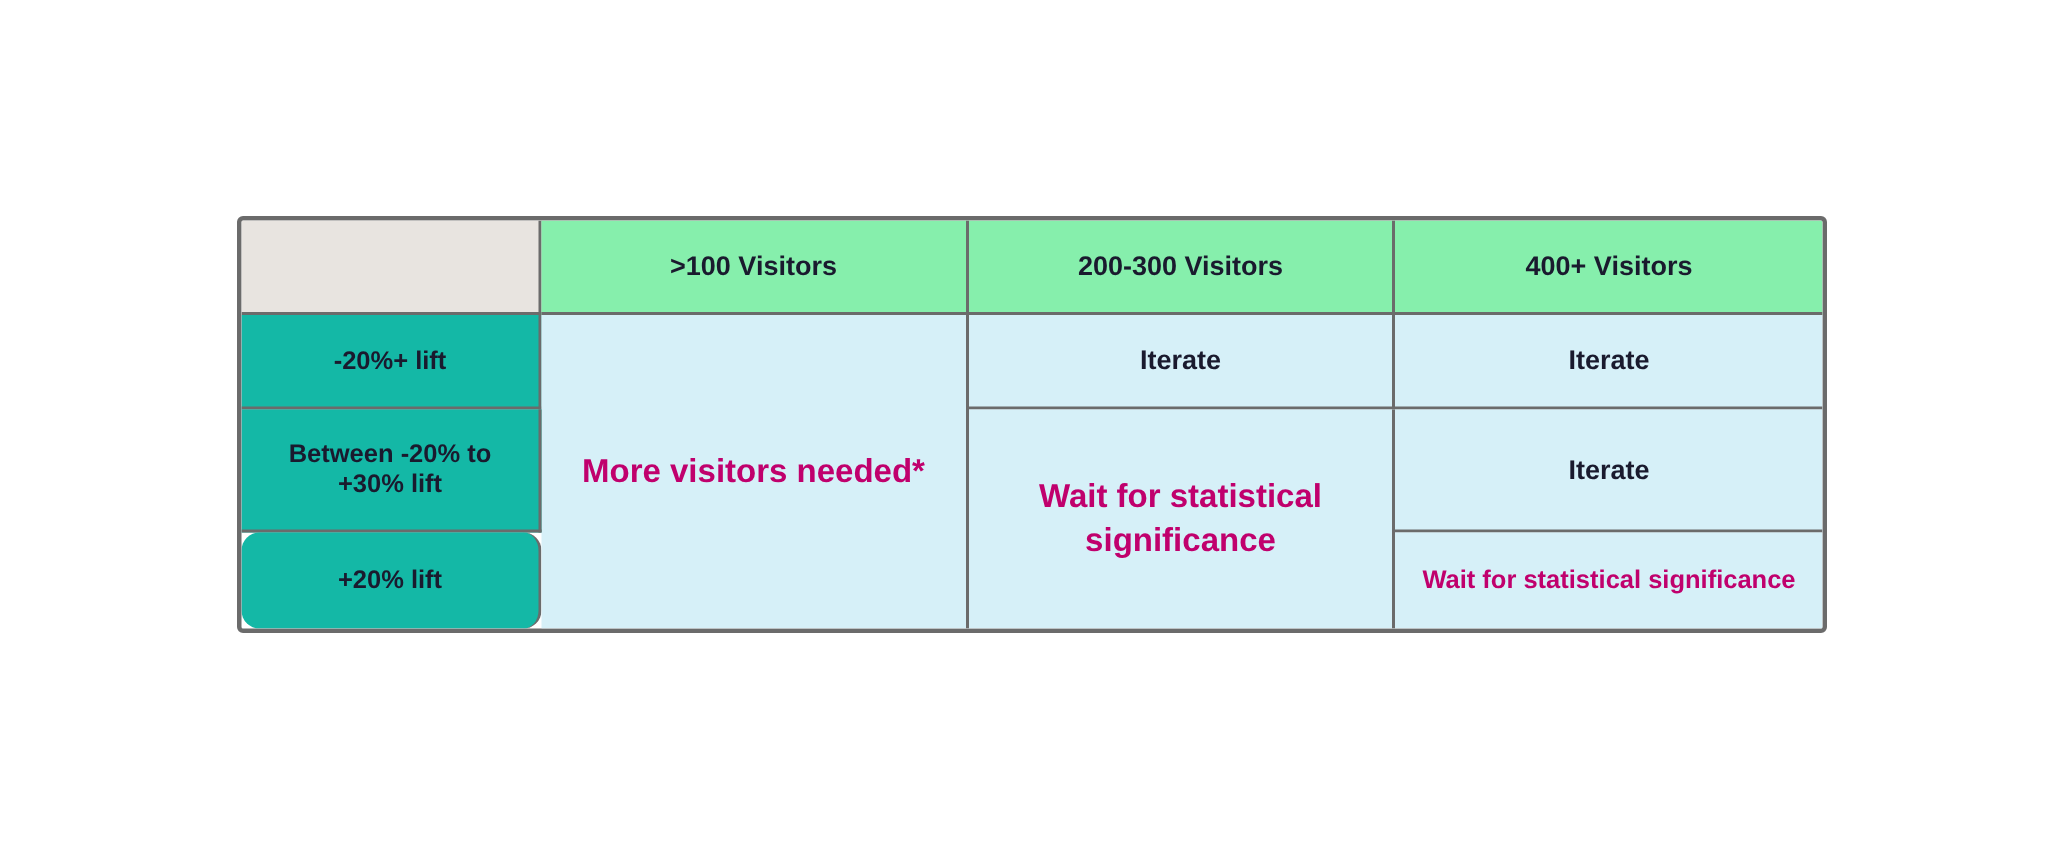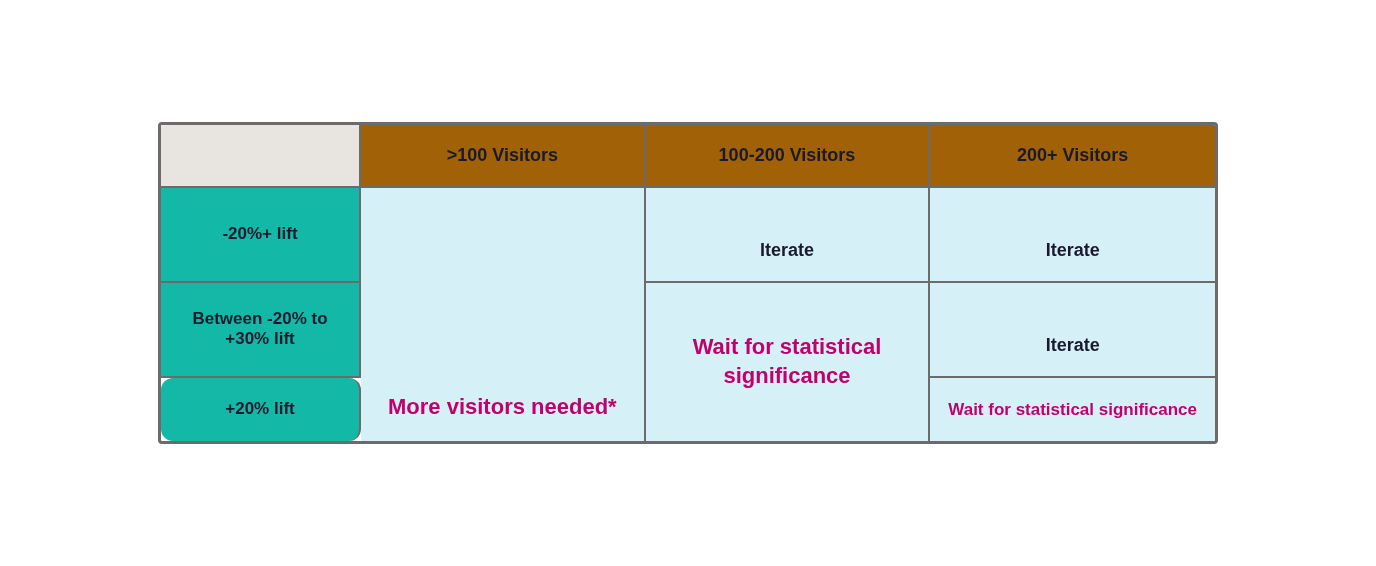--- a/index.html
+++ b/index.html
@@ -34,21 +34,21 @@
 
     
     .header-empty {
       background: #e8e4e0;
       border-right: 2px solid #6b6b6b;
       border-bottom: 2px solid #6b6b6b;
       padding: 20px 16px;
     }
 
     .header-cell {
-      background: #a16207;
+      background: #86efac;
       border-right: 2px solid #6b6b6b;
       border-bottom: 2px solid #6b6b6b;
       padding: 20px 16px;
       text-align: center;
       font-weight: bold;
       font-size: 18px;
       color: #1a1a2e;
     }
 
     .header-cell:last-child {
@@ -91,21 +91,20 @@
     }
 
     .data-cell.no-border-bottom {
       border-bottom: none;
     }
 
     .cell-text-normal {
       font-size: 18px;
       font-weight: bold;
       color: #1a1a2e;
-      margin-top: 32px;
     }
 
     .cell-text-magenta {
       font-size: 22px;
       font-weight: bold;
       color: #c0006d;
       line-height: 1.3;
     }
 
     .cell-text-magenta-small {
@@ -133,31 +132,31 @@
 <body>
 
 <div class="table-wrapper">
   <div class="table-grid">
 
     <div class="header-empty"></div>
     <div class="header-cell">
       <span>&gt;100 Visitors</span>
     </div>
     <div class="header-cell">
-      <span>100-200 Visitors</span>
+      <span>200-300 Visitors</span>
     </div>
     <div class="header-cell" style="border-right:none;">
-      <span>200+ Visitors</span>
+      <span>400+ Visitors</span>
     </div>
 
     <div class="row-label">
       <span>-20%+ lift</span>
     </div>
 
-    <div class="data-cell span-rows-3" style="border-bottom:none;align-items:flex-end;">
+    <div class="data-cell span-rows-3" style="border-bottom:none;">
       <span class="cell-text-magenta">More visitors needed*</span>
     </div>
     <div class="data-cell">
       <span class="cell-text-normal">Iterate</span>
     </div>
     <div class="data-cell" style="border-right:none;">
       <span class="cell-text-normal">Iterate</span>
     </div>
 
     <div class="row-label">

